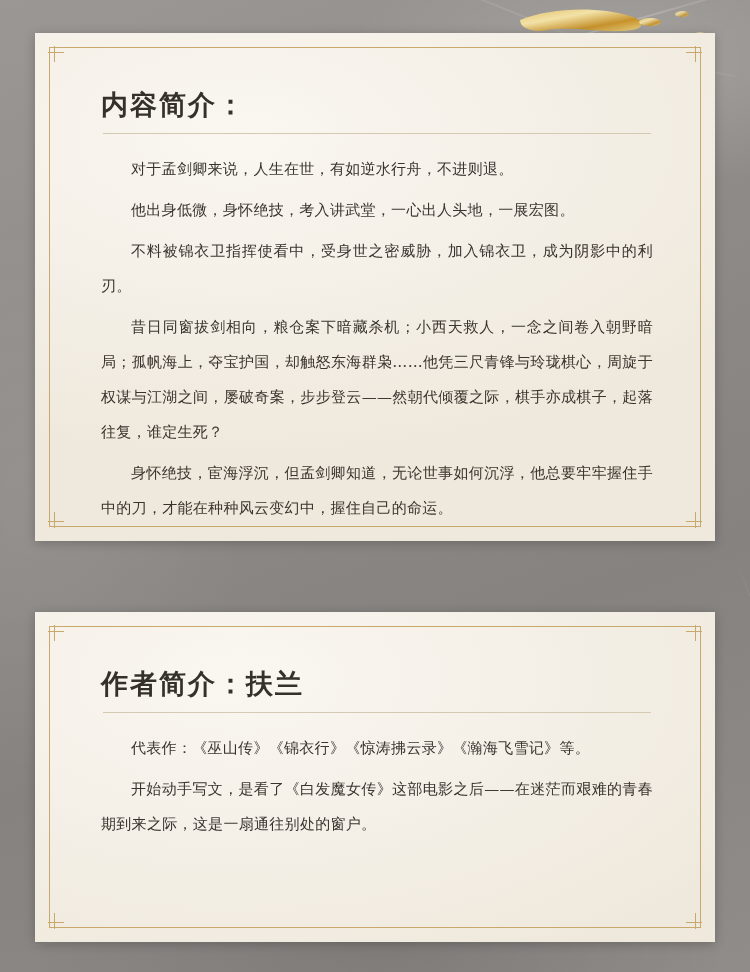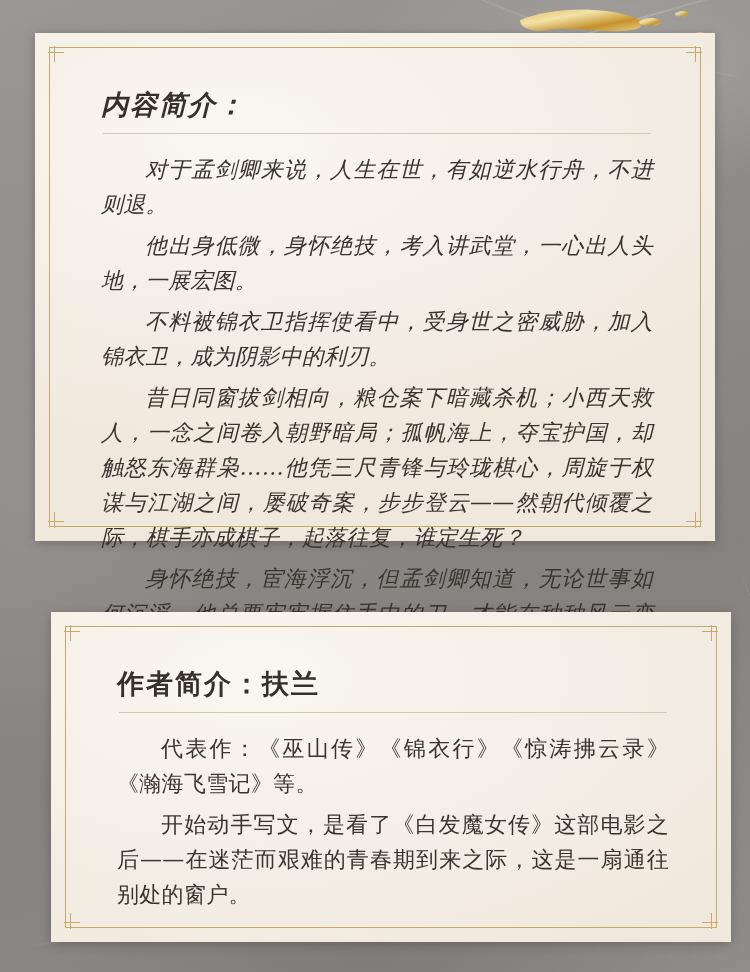--- a/index.html
+++ b/index.html
@@ -78,22 +78,22 @@
   .corner.br { bottom: 14px; right: 14px; }
   .corner.tl::before { top: 5px; left: -1px; width: 16px; height: 1px; }
   .corner.tl::after  { top: -1px; left: 5px; width: 1px; height: 16px; }
   .corner.tr::before { top: 5px; right: -1px; width: 16px; height: 1px; }
   .corner.tr::after  { top: -1px; right: 5px; width: 1px; height: 16px; }
   .corner.bl::before { bottom: 5px; left: -1px; width: 16px; height: 1px; }
   .corner.bl::after  { bottom: -1px; left: 5px; width: 1px; height: 16px; }
   .corner.br::before { bottom: 5px; right: -1px; width: 16px; height: 1px; }
   .corner.br::after  { bottom: -1px; right: 5px; width: 1px; height: 16px; }
 
-  #card-intro { top: 33px; height: 508px; font-style: italic; }
-  #card-author { top: 612px; height: 330px; margin-left: 16px; }
+  #card-intro { top: 33px; height: 508px; }
+  #card-author { top: 612px; height: 330px; }
 
   .card-body {
     position: absolute;
     inset: 14px;
     padding: 40px 48px 0 52px;
     box-sizing: border-box;
   }
 
   .section-title {
     font-size: 27px;
@@ -107,21 +107,21 @@
     height: 1px;
     background: linear-gradient(to right, #cbb versus, #cbb);
     background: #d6c9b2;
     margin: 0 2px 18px 2px;
   }
   .author-name {
     color: #35302b;
   }
 
   .para {
-    font-size: 22px;
+    font-size: 15px;
     line-height: 35px;
     color: #3a342e;
     text-indent: 2em;
     margin: 0 0 6px 0;
     text-align: justify;
     letter-spacing: 0.3px;
     font-family: "DejaVu Serif", "Liberation Serif", serif;
   }
 </style>
 </head>

